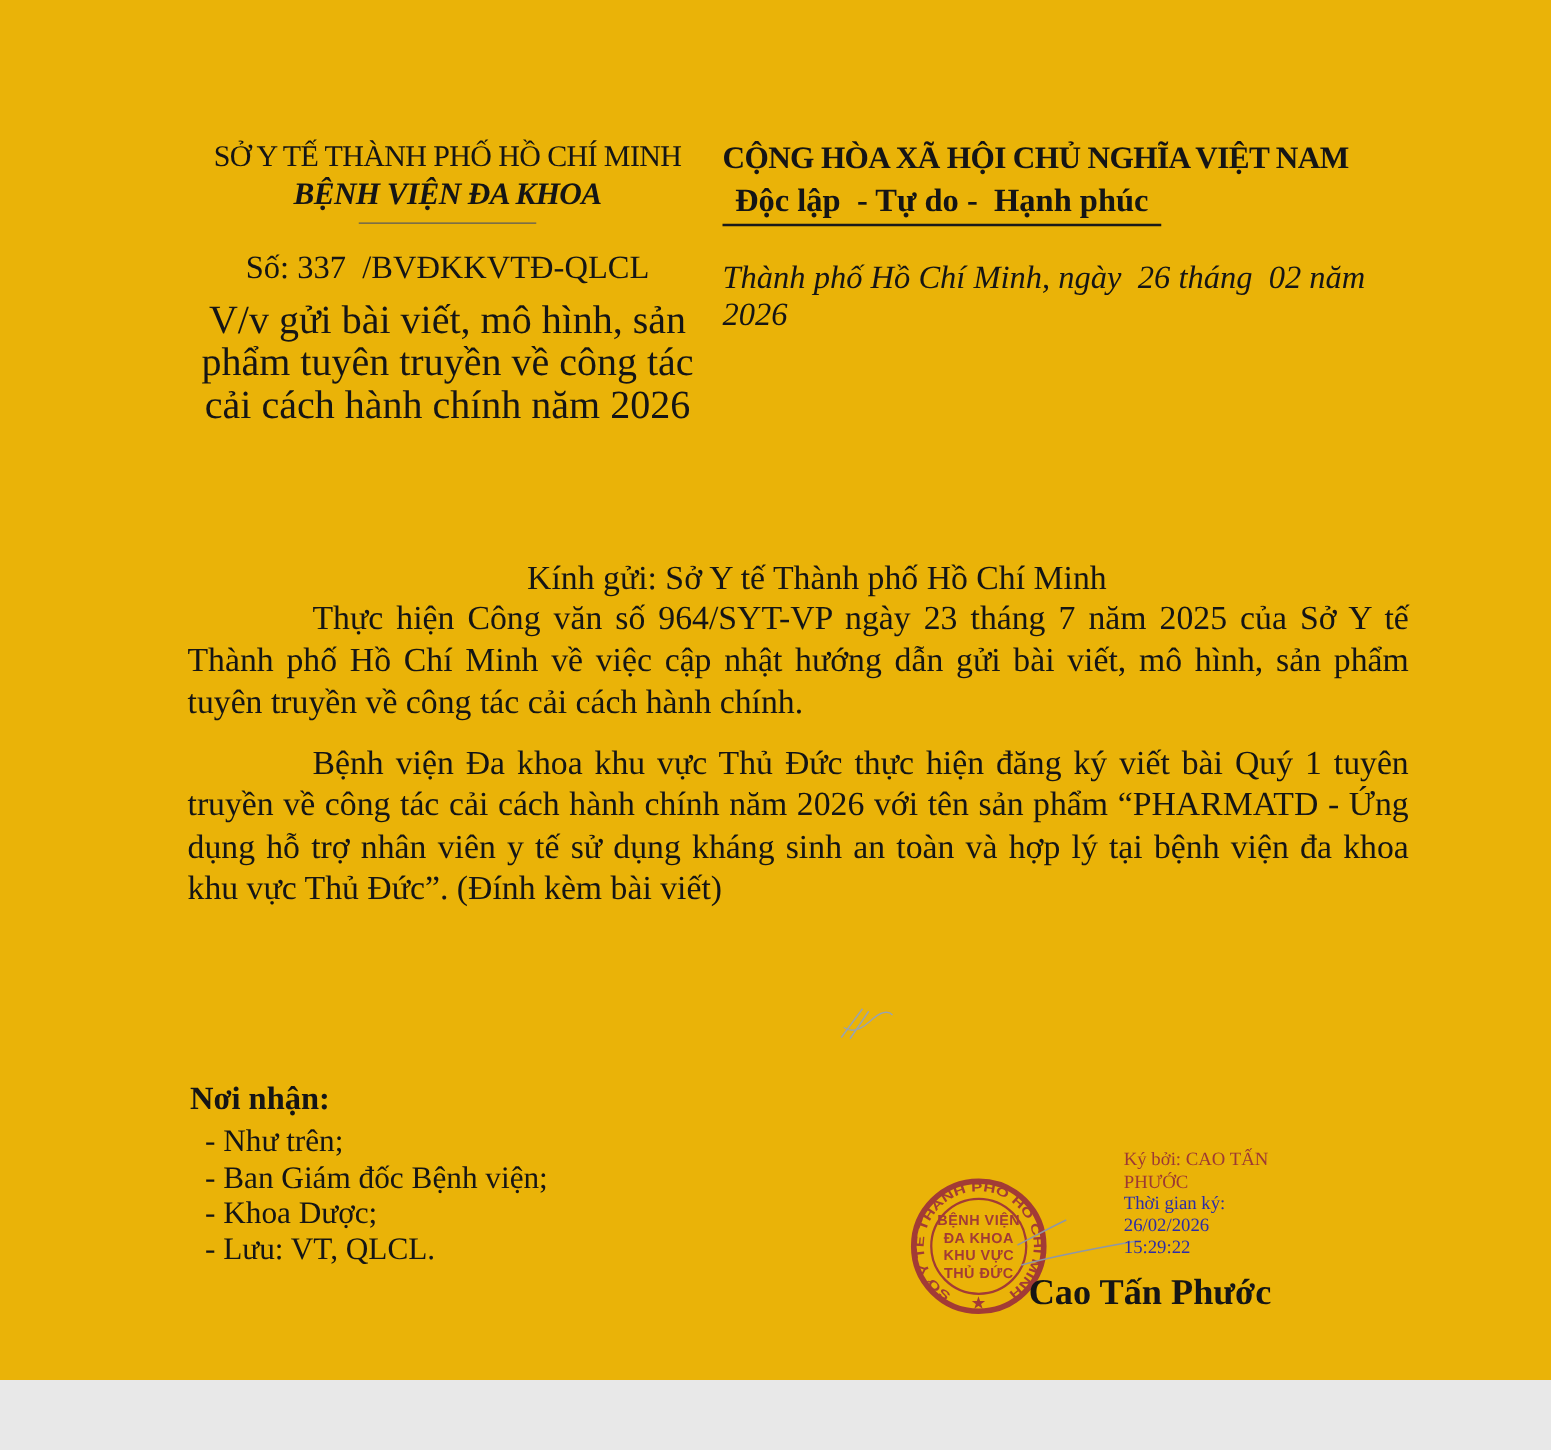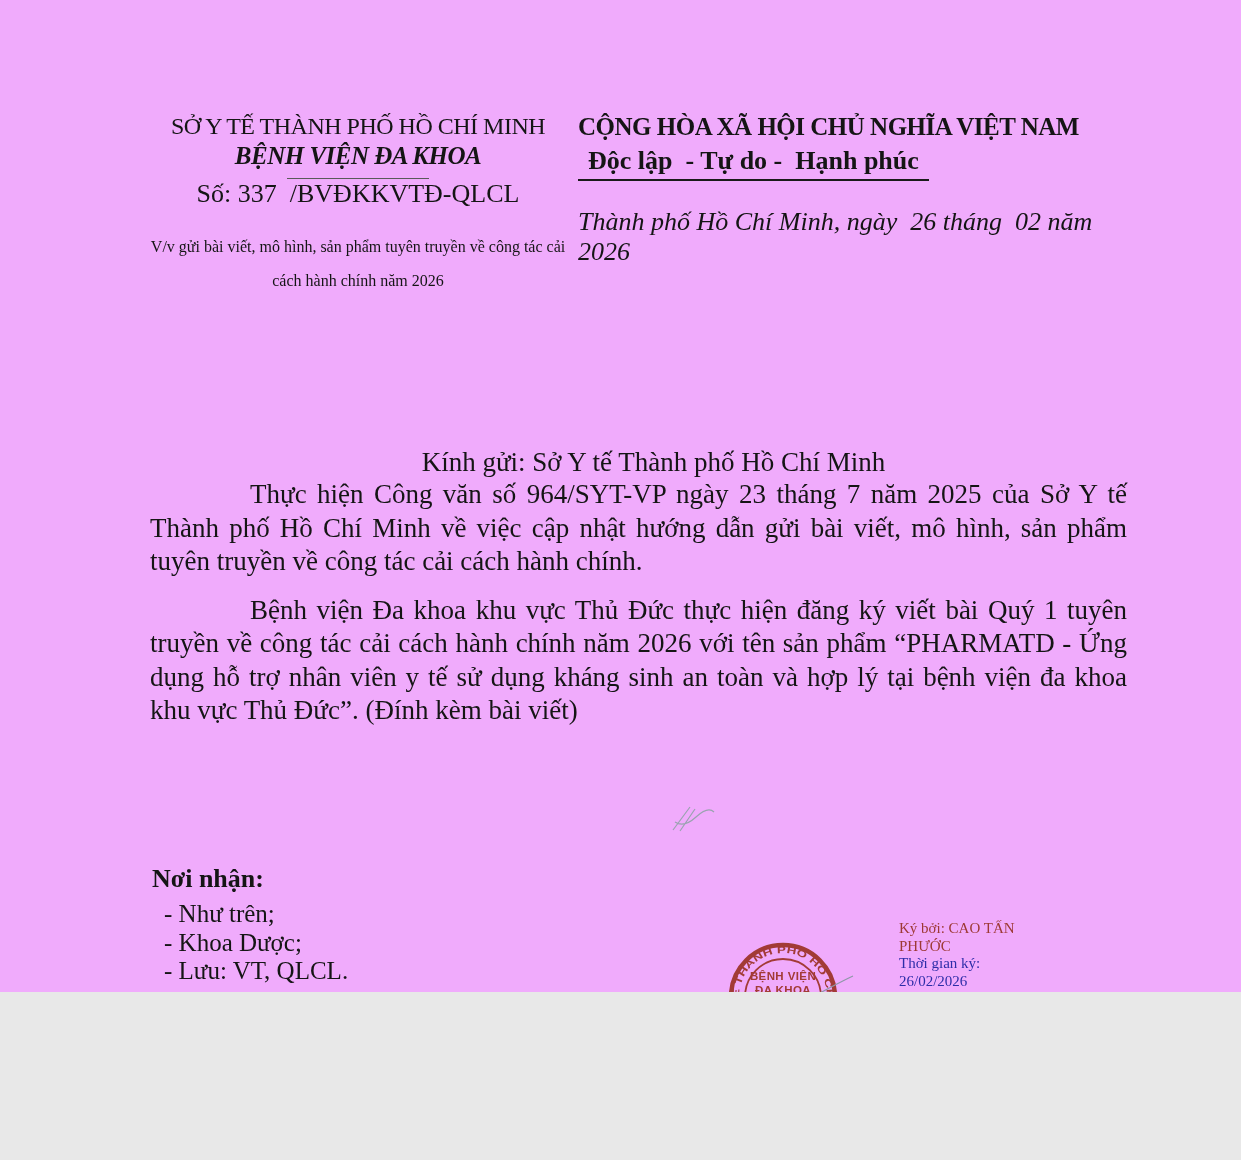--- a/index.html
+++ b/index.html
@@ -1,36 +1,36 @@
 <!DOCTYPE html>
 <html><head>
 <meta charset="utf-8">
 <style>
   * { margin:0; padding:0; box-sizing:border-box; }
   html,body { background:#e8e8e8; }
   .page {
     position:relative;
-    width:1241px; height:992px;
+    width:1241px; height:1104px;
     margin:0 auto;
-    background:#f0abfc;
+    background:#eab308;
     font-family:"Liberation Serif", serif;
     color:#151515;
     overflow:hidden;
     padding-left:36px;
   }
   
   .hdr-left {
     position:absolute; left:148px; top:113px; width:420px;
     text-align:center;
   }
   .agency { font-size:24px; letter-spacing:-0.5px; white-space:nowrap; }
   .org-name { font-size:25px; font-weight:bold; line-height:32px; letter-spacing:-0.5px;font-style:italic; }
   .org-underline { width:142px; border-top:1.6px solid #5a5a5a; margin:6px auto 0 auto; }
-  .doc-number { font-size:26px; white-space:pre-wrap; }
-  .doc-subject { font-size:16px; line-height:34px; margin-top:21px; }
+  .doc-number { font-size:26px; margin-top:20px; white-space:pre-wrap; }
+  .doc-subject { font-size:32px; line-height:34px; margin-top:9px; }
   
   .hdr-right {
     position:absolute; left:578px; top:113px; width:560px;
   }
   .nat-title { font-size:25px; font-weight:bold; letter-spacing:-0.5px; white-space:nowrap; }
   .nat-motto {
     display:inline-block; font-size:26px; font-weight:bold;
     border-bottom:2px solid #1a1a1a; padding:2px 10px 3px 10px; margin-top:3px;
     white-space:pre-wrap;
   }
@@ -98,20 +98,21 @@
   </div>
 
   <svg class="pen-mark" width="52" height="40" viewBox="0 0 52 40">
     <path d="M7,30 L24,7 M14,31 L29,9 M9,22 Q18,28 30,17 T48,12" fill="none" stroke="#9aa3b0" stroke-width="1.2"></path>
   </svg>
 
   <div class="recipients">
     <div class="recipients-title">Nơi nhận:</div>
     <ul>
       <li>- Như trên;</li>
+      <li>- Ban Giám đốc Bệnh viện;</li>
       <li>- Khoa Dược;</li>
       <li>- Lưu: VT, QLCL.</li>
     </ul>
   </div>
 
 
   <svg class="stamp-svg" width="114" height="114" viewBox="0 0 114 114">
     <circle cx="57" cy="57" r="52" fill="none" stroke-width="4.5" stroke="#a23b36"></circle>
     <circle cx="57" cy="57" r="38" fill="none" stroke-width="1.8" stroke="#a23b36"></circle>
     <defs>

